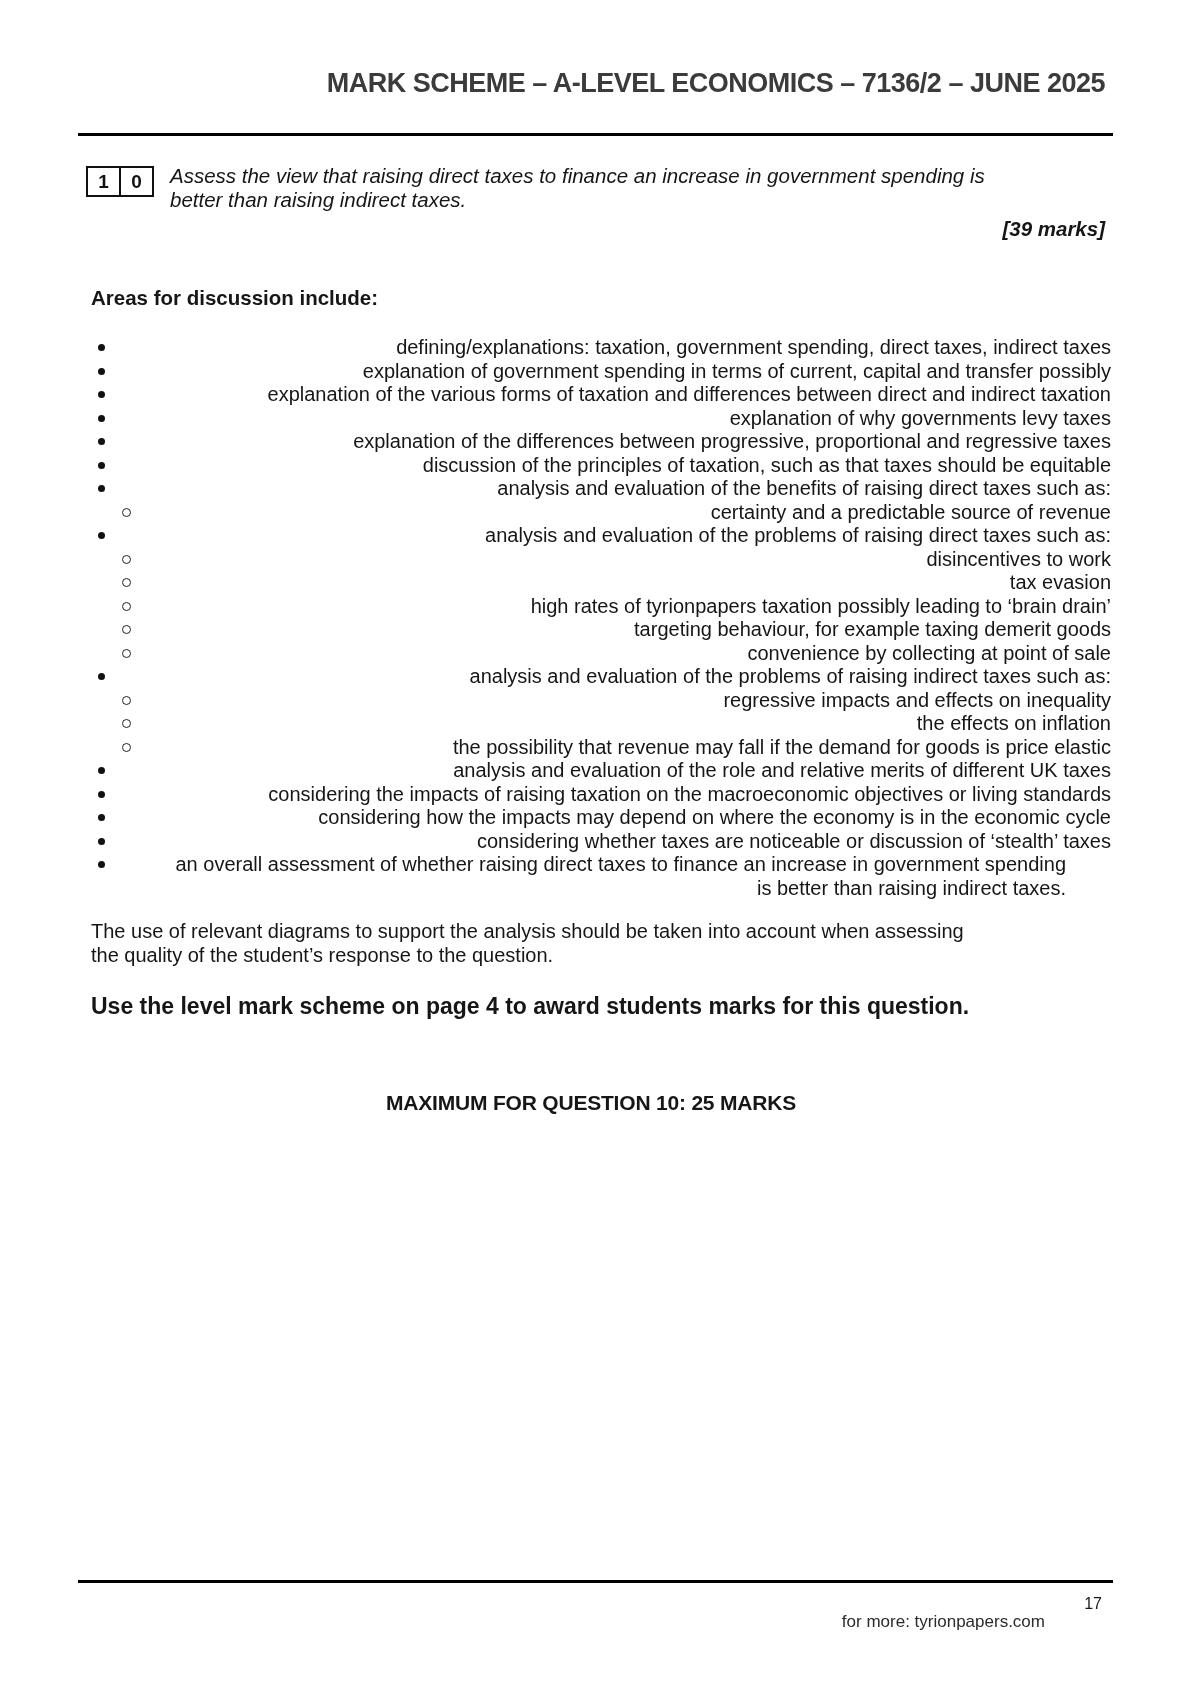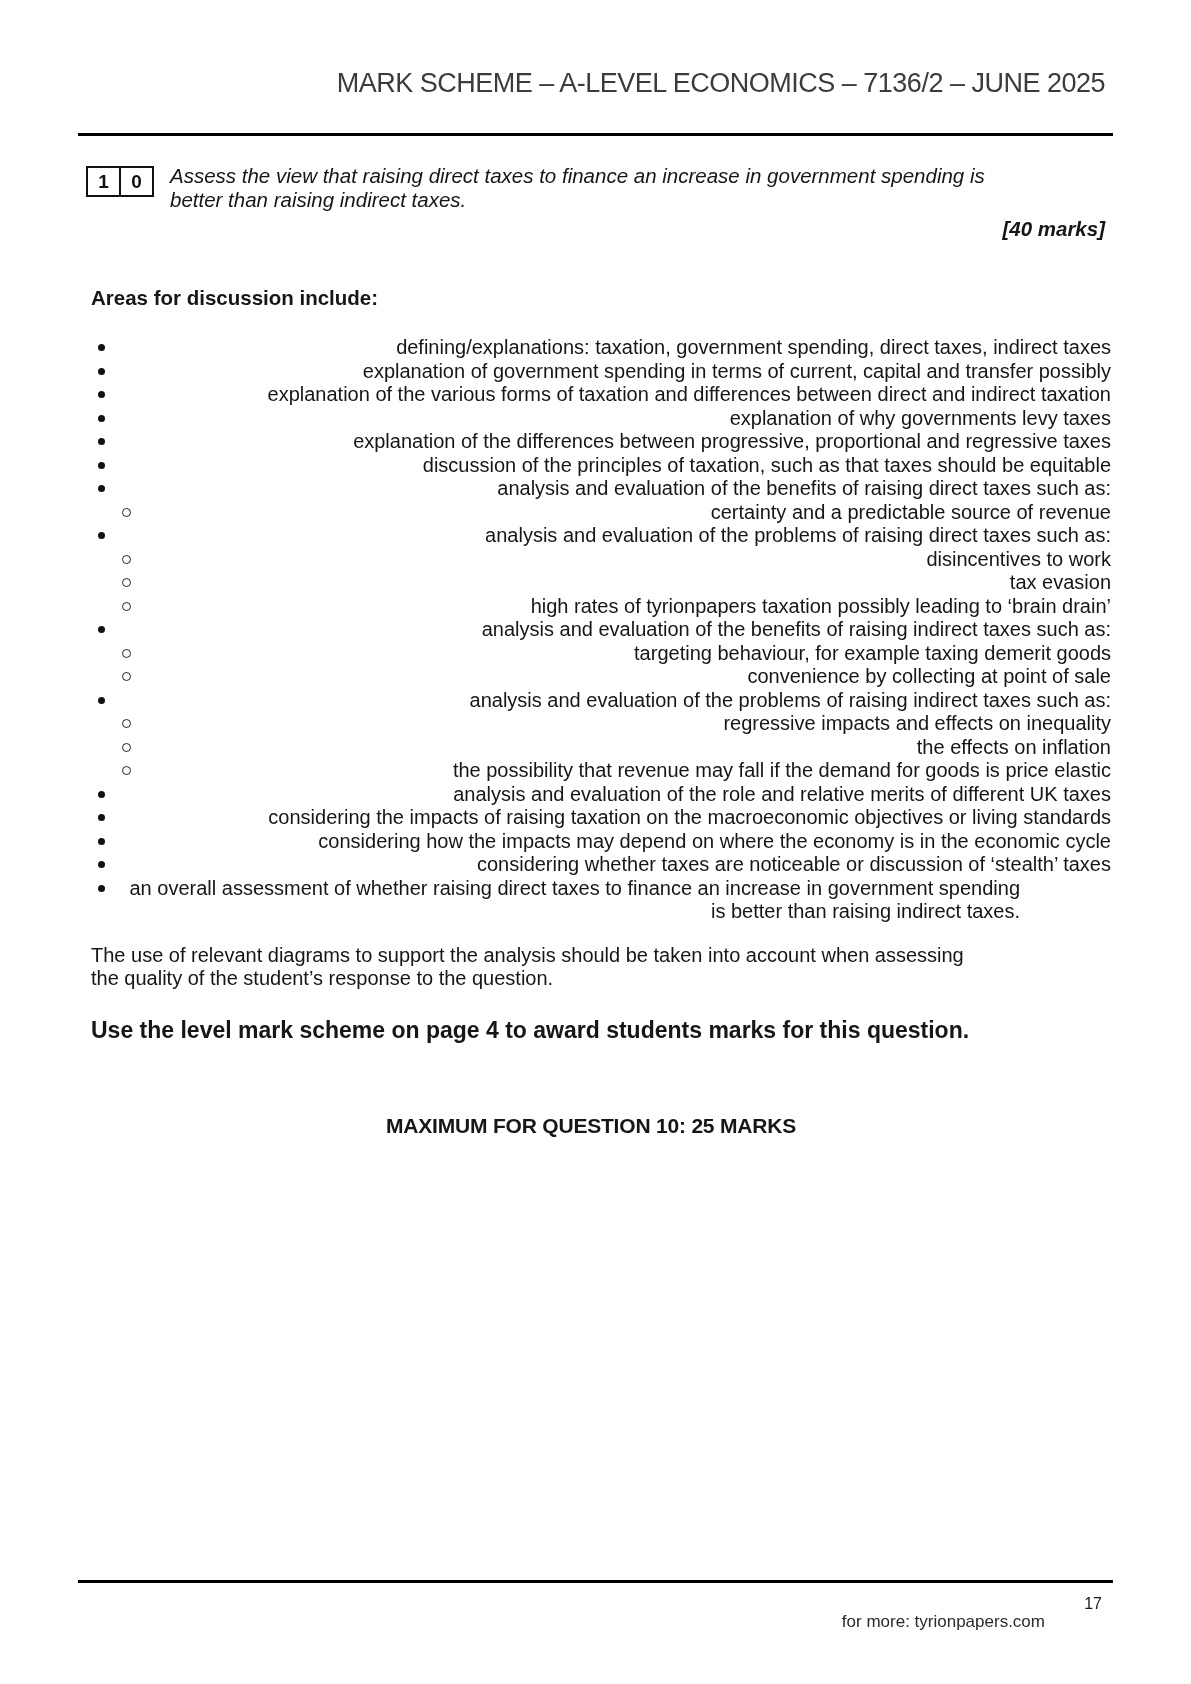--- a/index.html
+++ b/index.html
@@ -10,21 +10,21 @@
     background:#ffffff;
     font-family:"Liberation Sans", sans-serif;
     color:#161616;
     overflow:hidden;
   }
   
   .header-title{
     position:absolute;
     top:68px;right:86px;
     font-size:27px;
-    font-weight:400;
+    font-weight:700;
     letter-spacing:-0.5px;
     color:#3b3b3b;
     white-space:nowrap;
     text-align:center;
   }
   .rule{
     position:absolute;
     left:78px;width:1035px;height:3px;
     background:#000;
   }
@@ -86,21 +86,21 @@
   }
   .circ{
     flex:0 0 auto;
     width:7px;height:7px;border-radius:50%;
     border:1.5px solid #222;
     background:transparent;
     margin:7px 13px 0 0;
   }
   .l2 .row{padding-left:31px;}
   .txt{flex:1 1 auto;text-align:right;}
-  .wrap-limit{max-width:900px;}
+  .wrap-limit{max-width:900px;margin-left:46px;}
   .para{margin:20px 0 0 0;max-width:885px;}
   .para-bold{margin:28px 0 0 0;font-weight:bold;font-size:23px;}
   .max-line{
     margin:72px 20px 0 0;
     text-align:center;
     font-weight:bold;
     font-size:21px;
     letter-spacing:-0.2px;
   }
   
@@ -123,21 +123,21 @@
   <div class="header-title">MARK SCHEME – A-LEVEL ECONOMICS – 7136/2 – JUNE 2025</div>
   <div class="rule rule-top"></div>
 
   <div class="question-row">
     <div class="qbox">
       <span class="qcell">1</span>
       <span class="qcell">0</span>
     </div>
     <div class="qtext">Assess the view that raising direct taxes to finance an increase in government spending is better than raising indirect taxes.</div>
   </div>
-  <div class="marks">[40 marks]</div>
+  <div class="marks">[39 marks]</div>
 
   <div class="content">
     <p class="heading-bold">Areas for discussion include:</p>
 
     <ul class="l1">
       <li class="li1">
         <span class="dot"></span>
         <span class="txt">defining/explanations: taxation, government spending, direct taxes, indirect taxes</span>
       </li>
       <li class="li1">
@@ -189,24 +189,20 @@
             <span class="txt">tax evasion</span>
           </li>
           <li class="row">
             <span class="circ"></span>
             <span class="txt">high rates of tyrionpapers taxation possibly leading to ‘brain drain’</span>
           </li>
         </ul>
       </li>
 
       <li>
-        <div class="row">
-          <span class="dot"></span>
-          <span class="txt">analysis and evaluation of the benefits of raising indirect taxes such as:</span>
-        </div>
         <ul class="l2">
           <li class="row">
             <span class="circ"></span>
             <span class="txt">targeting behaviour, for example taxing demerit goods</span>
           </li>
           <li class="row">
             <span class="circ"></span>
             <span class="txt">convenience by collecting at point of sale</span>
           </li>
         </ul>

